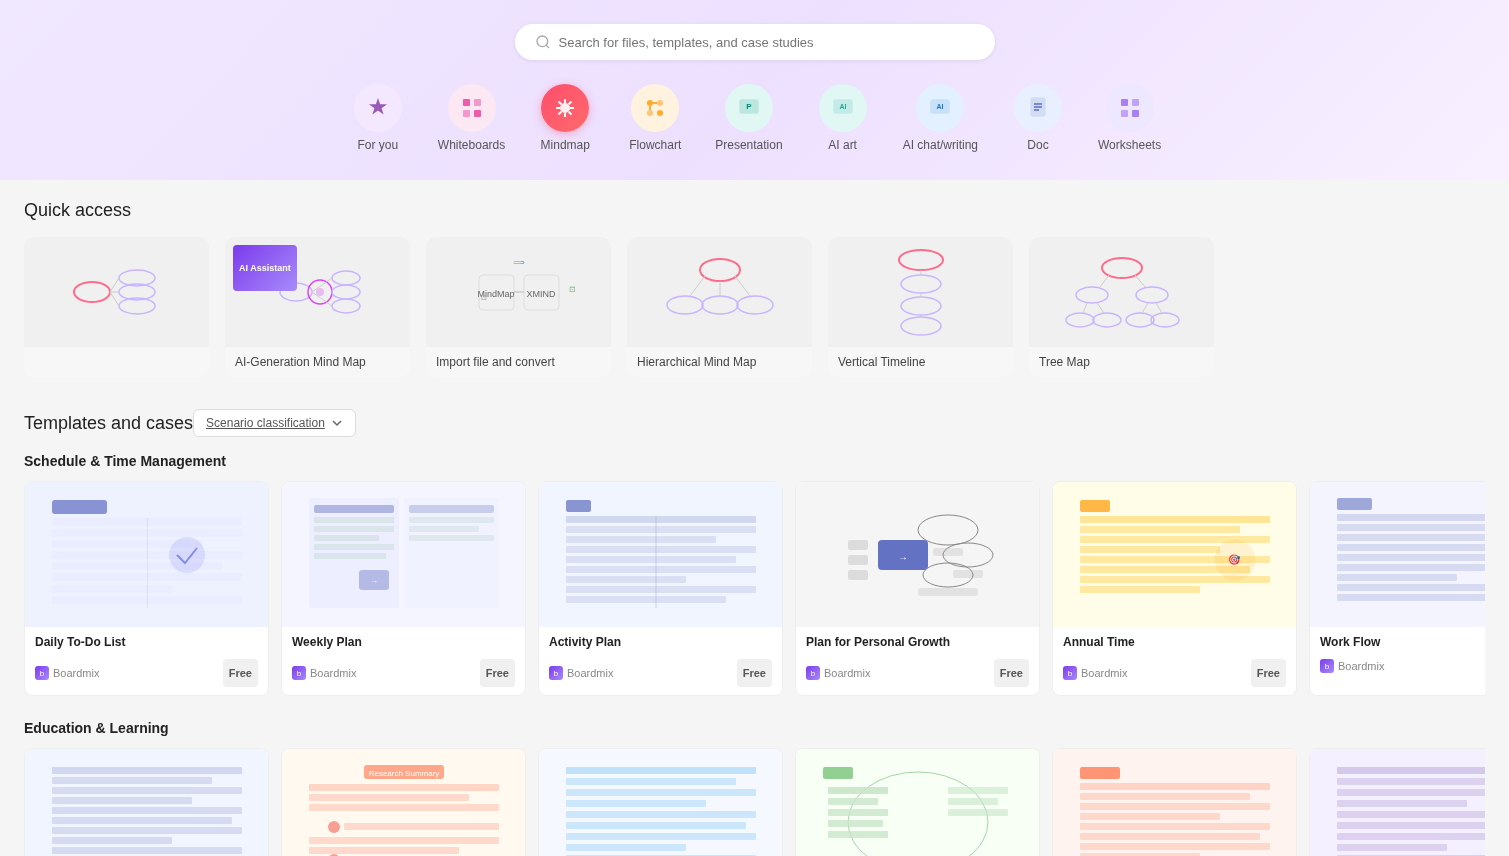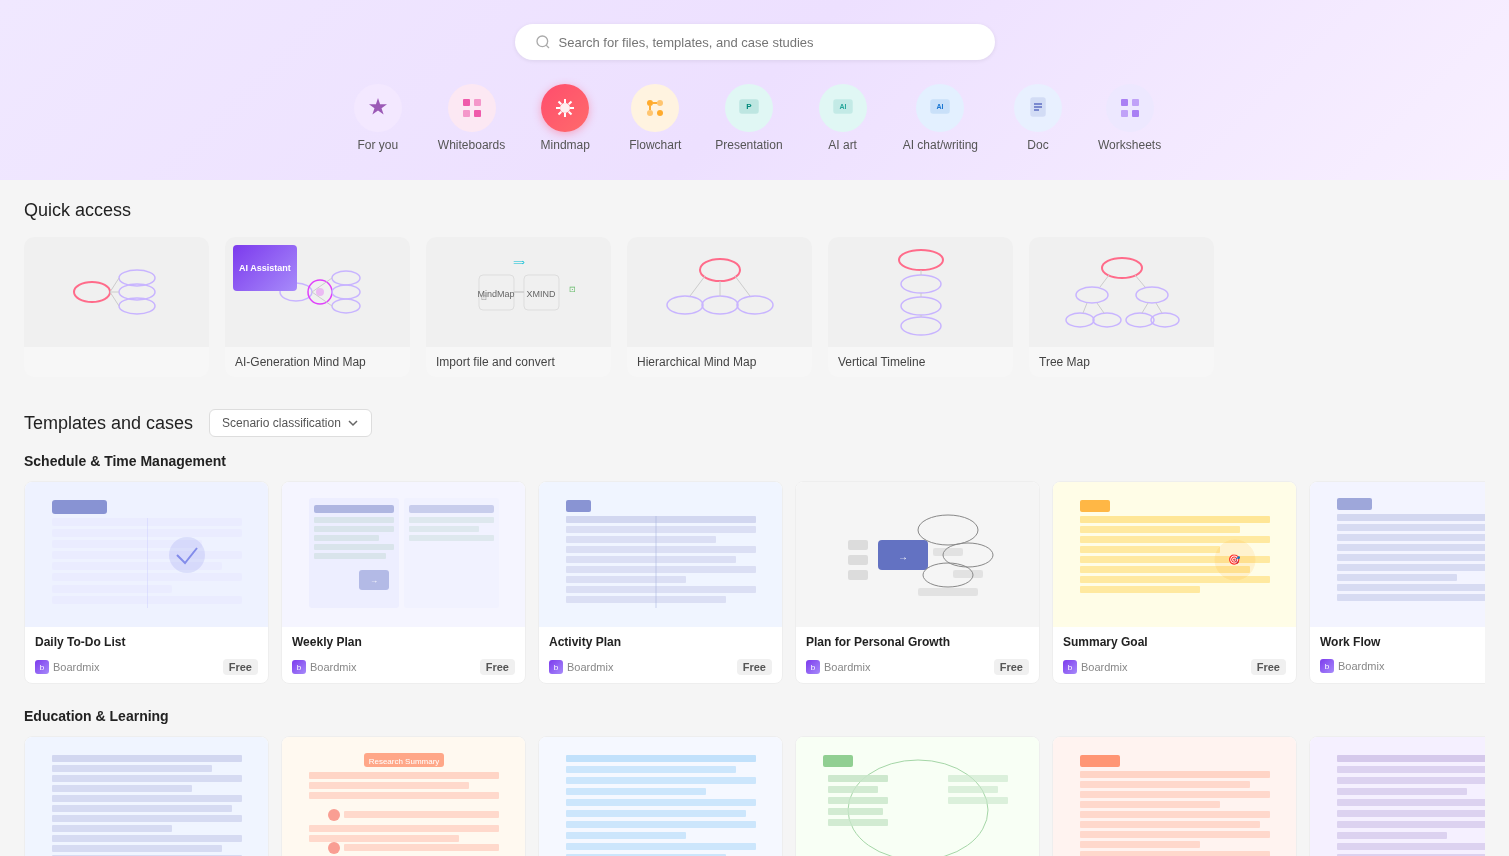--- a/index.html
+++ b/index.html
@@ -108,34 +108,34 @@
       position: relative;
     }
     .quick-card-label {
       padding: 8px 10px;
       font-size: 12px;
       color: #444;
     }
     .templates-header {
       display: flex;
       align-items: center;
-      gap: 16px;
       margin-bottom: 16px;
     }
     .dropdown-btn {
       display: flex;
       align-items: center;
       gap: 6px;
       background: #fff;
       border: 1px solid #ddd;
       border-radius: 6px;
       padding: 6px 12px;
       font-size: 12px;
       cursor: pointer;
       color: #555;
+      text-decoration: underline;
     }
     .subsection-title {
       font-size: 14px;
       font-weight: 600;
       color: #222;
       margin-bottom: 12px;
       margin-top: 8px;
     }
     .templates-grid {
       display: flex;
@@ -190,21 +190,21 @@
       align-items: center;
       justify-content: center;
       color: white;
       font-size: 8px;
     }
     .free-badge {
       font-size: 11px;
       font-weight: 600;
       color: #555;
       background: #f0f0f0;
-      padding: 2px 6px;
+      padding: 8px 6px;
       border-radius: 4px;
     }
     .badge-ai {
       position: absolute;
       top: 8px;
       left: 8px;
       background: linear-gradient(135deg, #7c3aed, #a78bfa);
       color: white;
       font-size: 9px;
       padding: 18px 6px;
@@ -573,21 +573,21 @@
           <rect x="5" y="46" width="190" height="7" rx="1" fill="#ffe082" opacity="0.7"></rect>
           <rect x="5" y="56" width="140" height="7" rx="1" fill="#ffe082" opacity="0.7"></rect>
           <rect x="5" y="66" width="190" height="7" rx="1" fill="#ffe082" opacity="0.7"></rect>
           <rect x="5" y="76" width="170" height="7" rx="1" fill="#ffe082" opacity="0.7"></rect>
           <rect x="5" y="86" width="190" height="7" rx="1" fill="#ffe082" opacity="0.7"></rect>
           <rect x="5" y="96" width="120" height="7" rx="1" fill="#ffe082" opacity="0.7"></rect>
           <circle cx="160" cy="70" r="20" fill="#ff9800" opacity="0.1" stroke="#ff9800" stroke-width="1"></circle>
           <text x="160" y="73" text-anchor="middle" font-size="10" fill="#ff9800">🎯</text>
         </svg>
       </div>
-      <div class="template-name">Summary Goal</div>
+      <div class="template-name">Annual Time</div>
       <div class="template-footer">
         <div class="brand-row">
           <span class="brand-dot">b</span>
           <span>Boardmix</span>
         </div>
         <span class="free-badge">Free</span>
       </div>
     </div>
 
     <div class="template-card">

